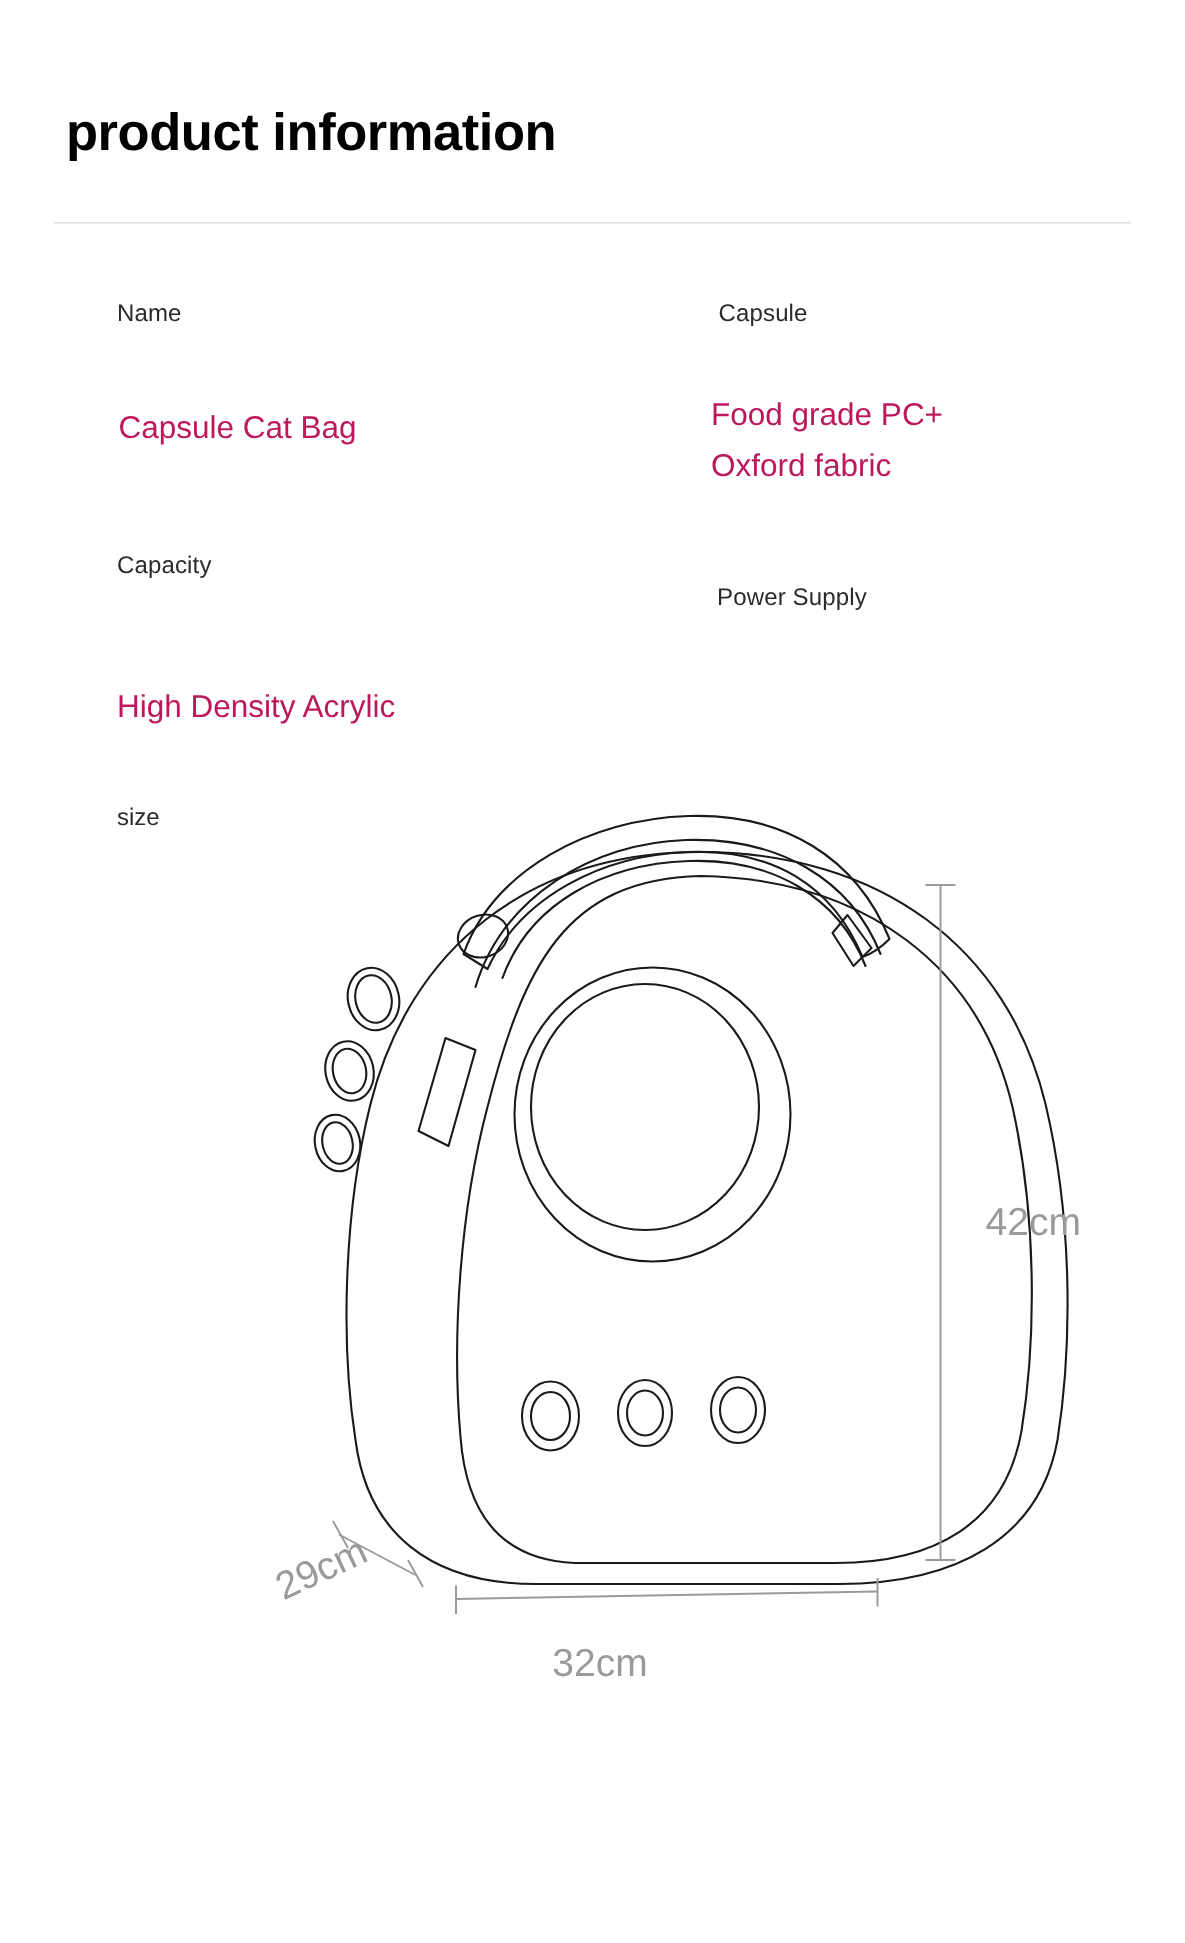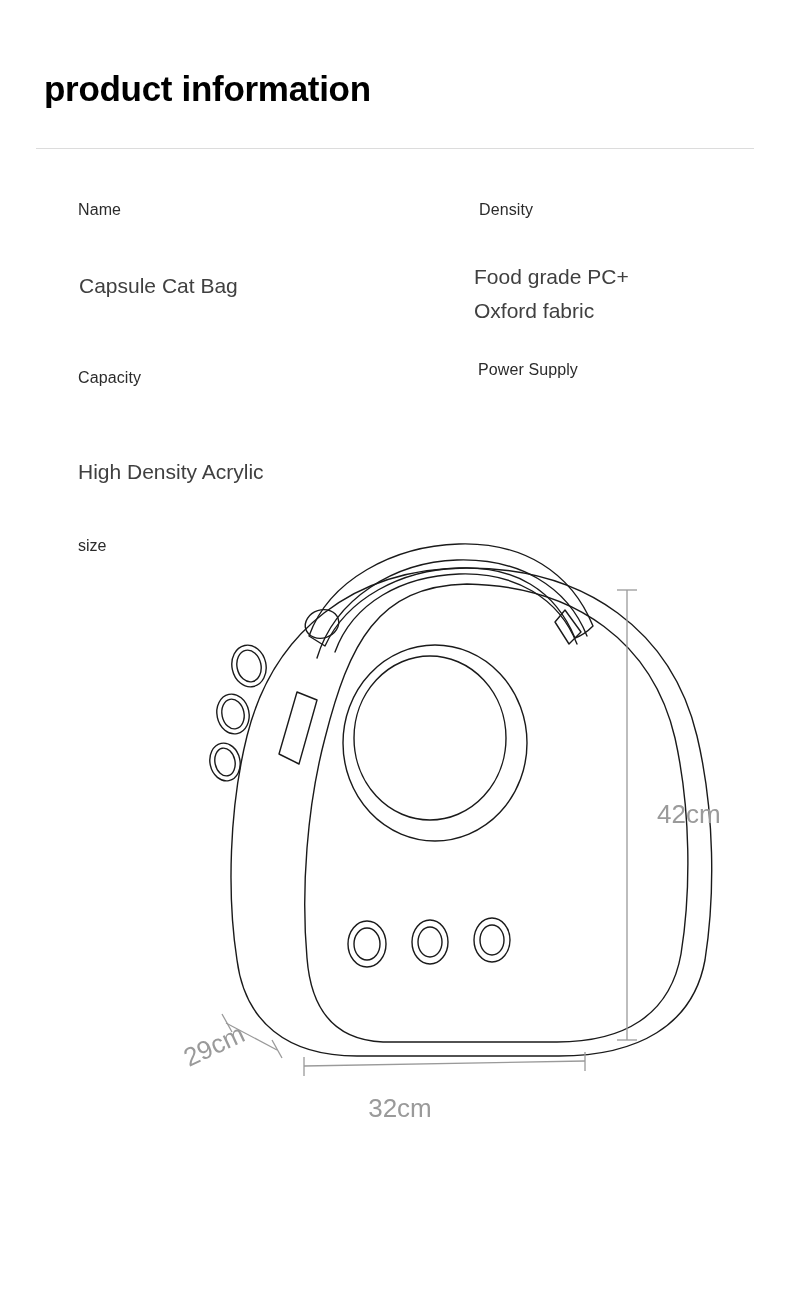--- a/index.html
+++ b/index.html
@@ -44,31 +44,31 @@
   .spec-label {
     font-size: 16px;
     font-weight: normal;
     color: #2b2b2b;
     letter-spacing: 0.1px;
     white-space: nowrap;
   }
   .spec-value {
     font-size: 21px;
     font-weight: normal;
-    color: #404040;
+    color: #be185d;
     line-height: 1.62;
     white-space: pre-line;
   }
 
   
   #cell-name      { left: 78px;  top: 201px; }
   #cell-capacity  { left: 78px;  top: 369px; }
   
   #cell-material  { left: 474px; top: 201px; }
-  #cell-power     { left: 473px; top: 361px; }
+  #cell-power     { left: 473px; top: 390px; }
 
   .spec-cell.right .spec-label { margin-left: 5px; }
 
   #cell-name     .spec-value { margin-top: 50px; margin-left: 1px; }
   #cell-capacity .spec-value { margin-top: 68px; margin-left: 0px; }
   #cell-material .spec-value { margin-top: 41px; margin-left: 0px; }
   #cell-power    .spec-value { margin-top: 45px; margin-left: 0px; }
 
   #size-label {
     position: absolute;
@@ -101,21 +101,21 @@
 <div id="page-title">product information</div>
 
 <div id="title-divider"></div>
 
 <div class="spec-cell left" id="cell-name">
   <div class="spec-label">Name</div>
   <div class="spec-value">Capsule Cat Bag</div>
 </div>
 
 <div class="spec-cell right" id="cell-material">
-  <div class="spec-label">Density</div>
+  <div class="spec-label">Capsule</div>
   <div class="spec-value">Food grade PC+
 Oxford fabric</div>
 </div>
 
 <div class="spec-cell left" id="cell-capacity">
   <div class="spec-label">Capacity</div>
   <div class="spec-value">High Density Acrylic</div>
 </div>
 
 <div class="spec-cell right" id="cell-power">

